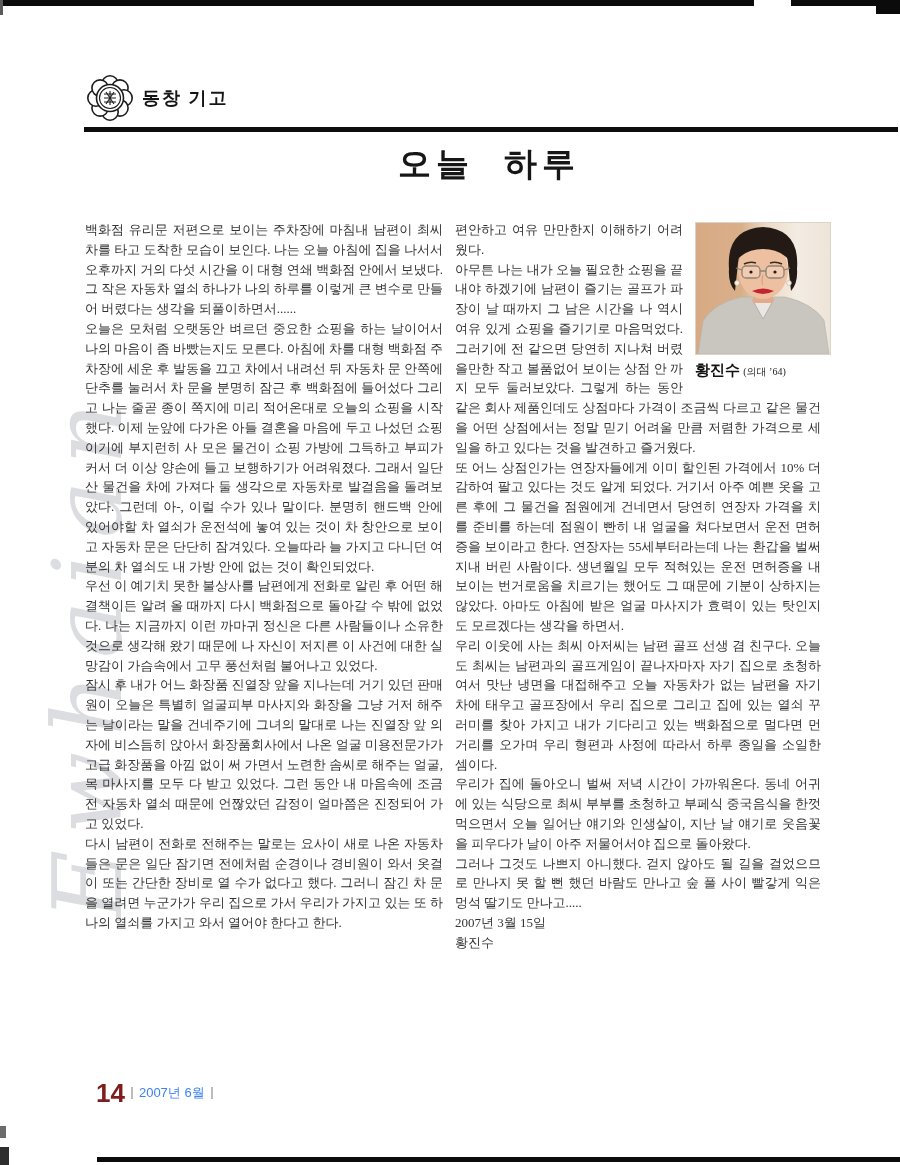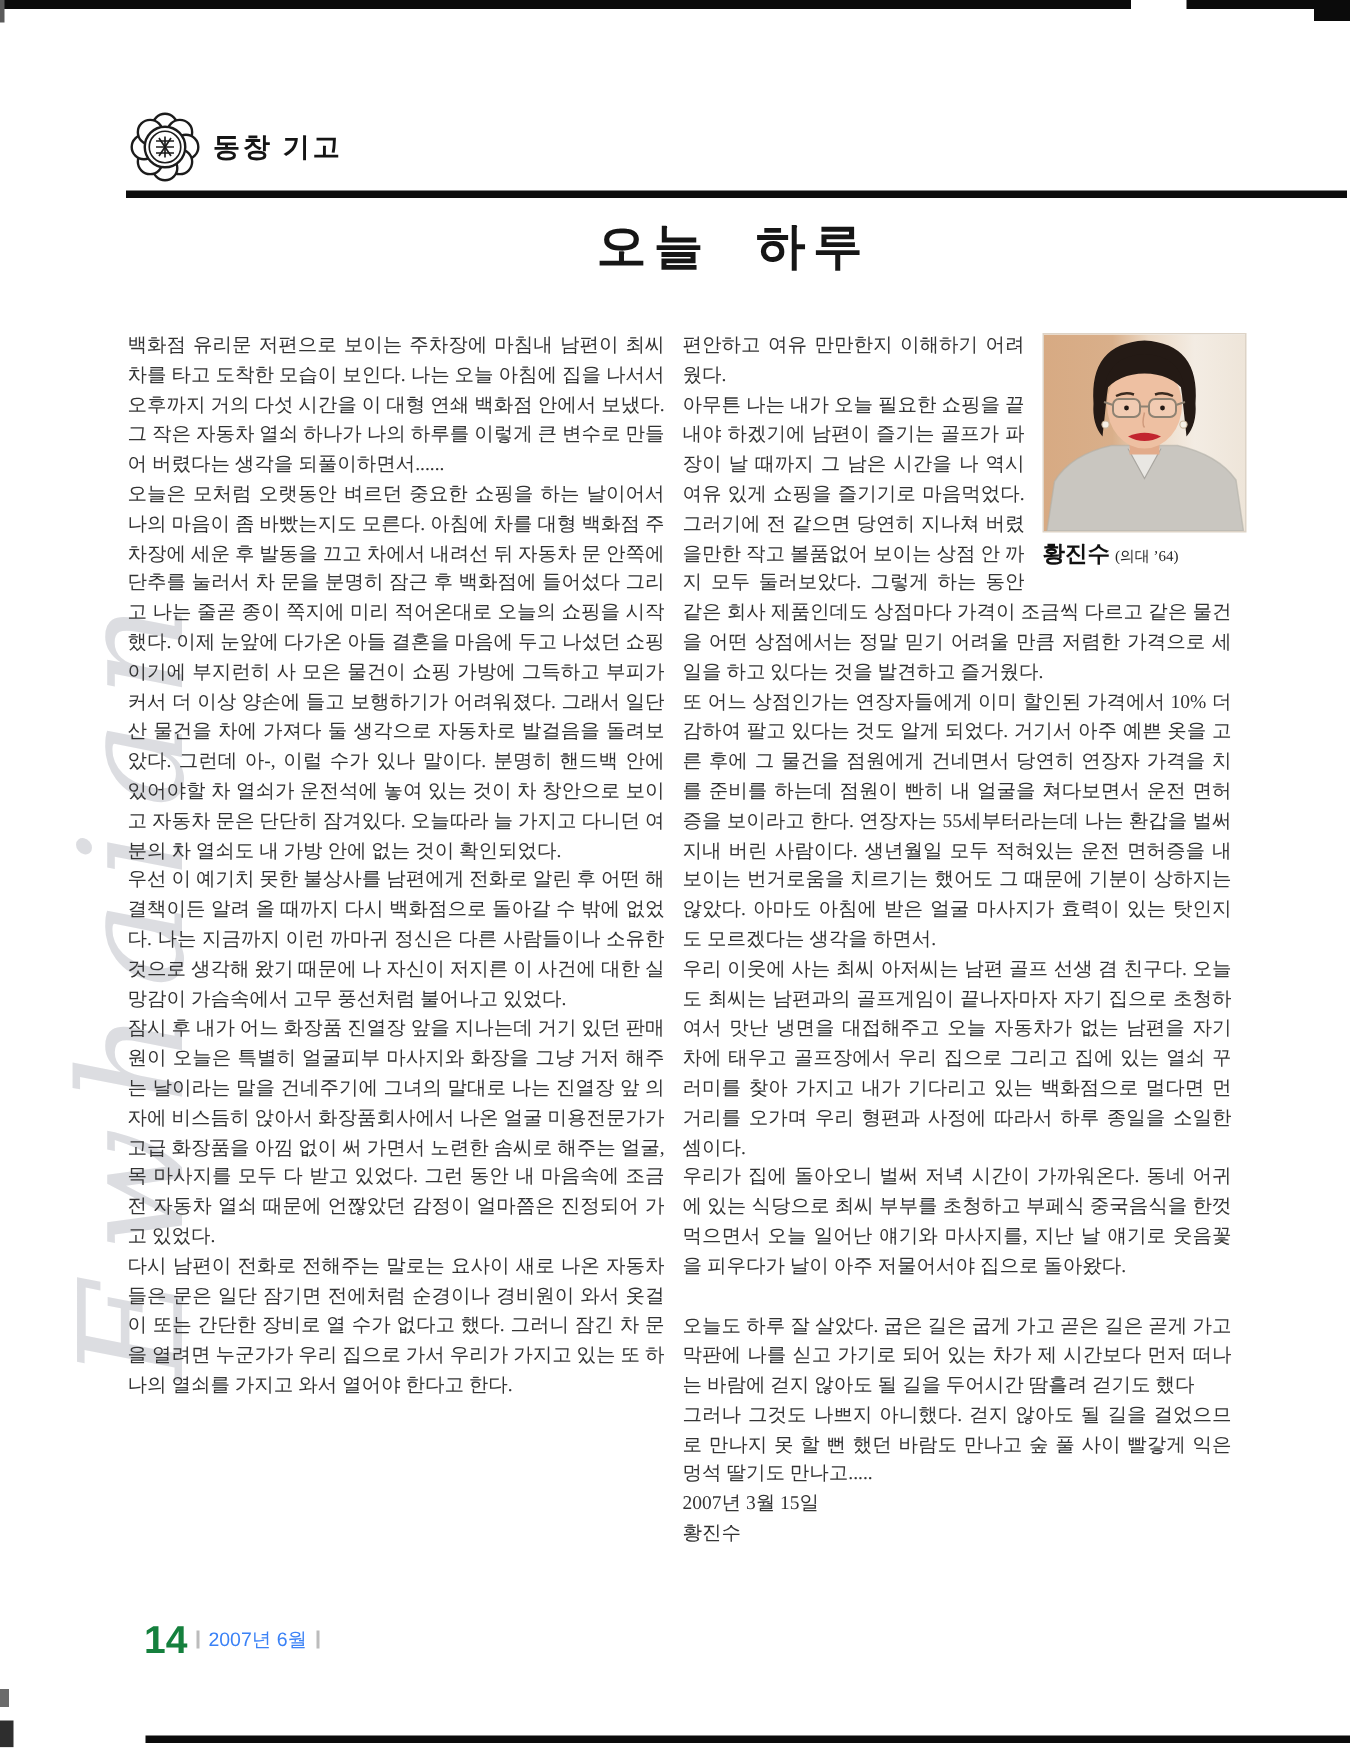--- a/index.html
+++ b/index.html
@@ -50,21 +50,21 @@
   .caption-name {
     font-family:"Liberation Sans","DejaVu Sans",sans-serif;
     font-weight:bold; font-size:15px; color:#111;
   }
   .caption-note { font-size:10px; color:#222; }
 
   .closing-date { margin-top:20px; }
 
   .footer { position:absolute; left:96px; top:1080px; display:flex; align-items:center;
             font-family:"Liberation Sans","DejaVu Sans",sans-serif; }
-  .page-num { font-size:26px; font-weight:bold; color:#15803d; line-height:1; }
+  .page-num { font-size:26px; font-weight:bold; color:#7f1d1d; line-height:1; }
   .vbar { display:inline-block; width:2px; height:12px; background:#bcbcbc; margin:0 6px; }
   .issue { font-size:13px; color:#3b82f6; }
 </style>
 </head>
 <body>
 
 <div class="page">
 
   <div class="top-bar-a"></div>
   <div class="top-bar-b"></div>
@@ -157,22 +157,21 @@
       </span>
       <div class="caption">
         <span class="caption-name">황진수</span>
         <span class="caption-note">(의대 ’64)</span>
       </div>
     </div>
     <p>편안하고 여유 만만한지 이해하기 어려웠다.</p>
     <p>아무튼 나는 내가 오늘 필요한 쇼핑을 끝내야 하겠기에 남편이 즐기는 골프가 파장이 날 때까지 그 남은 시간을 나 역시 여유 있게 쇼핑을 즐기기로 마음먹었다. 그러기에 전 같으면 당연히 지나쳐 버렸을만한 작고 볼품없어 보이는 상점 안 까지 모두 둘러보았다. 그렇게 하는 동안 같은 회사 제품인데도 상점마다 가격이 조금씩 다르고 같은 물건을 어떤 상점에서는 정말 믿기 어려울 만큼 저렴한 가격으로 세일을 하고 있다는 것을 발견하고 즐거웠다.</p>
     <p>또 어느 상점인가는 연장자들에게 이미 할인된 가격에서 10% 더 감하여 팔고 있다는 것도 알게 되었다. 거기서 아주 예쁜 옷을 고른 후에 그 물건을 점원에게 건네면서 당연히 연장자 가격을 치를 준비를 하는데 점원이 빤히 내 얼굴을 쳐다보면서 운전 면허증을 보이라고 한다. 연장자는 55세부터라는데 나는 환갑을 벌써 지내 버린 사람이다. 생년월일 모두 적혀있는 운전 면허증을 내 보이는 번거로움을 치르기는 했어도 그 때문에 기분이 상하지는 않았다. 아마도 아침에 받은 얼굴 마사지가 효력이 있는 탓인지도 모르겠다는 생각을 하면서.</p>
     <p>우리 이웃에 사는 최씨 아저씨는 남편 골프 선생 겸 친구다. 오늘도 최씨는 남편과의 골프게임이 끝나자마자 자기 집으로 초청하여서 맛난 냉면을 대접해주고 오늘 자동차가 없는 남편을 자기 차에 태우고 골프장에서 우리 집으로 그리고 집에 있는 열쇠 꾸러미를 찾아 가지고 내가 기다리고 있는 백화점으로 멀다면 먼 거리를 오가며 우리 형편과 사정에 따라서 하루 종일을 소일한 셈이다.</p>
-    <p>우리가 집에 돌아오니 벌써 저녁 시간이 가까워온다. 동네 어귀에 있는 식당으로 최씨 부부를 초청하고 부페식 중국음식을 한껏 먹으면서 오늘 일어난 얘기와 마사지를, 지난 날 얘기로 웃음꽃을 피우다가 날이 아주 저물어서야 집으로 돌아왔다.</p>
-    <p class="gap">오늘도 하루 잘 살았다. 굽은 길은 굽게 가고 곧은 길은 곧게 가고 막판에 나를 싣고 가기로 되어 있는 차가 제 시간보다 먼저 떠나는 바람에 걷지 않아도 될 길을 두어시간 땀흘려 걷기도 했다</p>
+    <p>우리가 집에 돌아오니 벌써 저녁 시간이 가까워온다. 동네 어귀에 있는 식당으로 최씨 부부를 초청하고 부페식 중국음식을 한껏 먹으면서 오늘 일어난 얘기와 인생살이, 지난 날 얘기로 웃음꽃을 피우다가 날이 아주 저물어서야 집으로 돌아왔다.</p>
     <p>그러나 그것도 나쁘지 아니했다. 걷지 않아도 될 길을 걸었으므로 만나지 못 할 뻔 했던 바람도 만나고 숲 풀 사이 빨갛게 익은 멍석 딸기도 만나고.....</p>
     <p class="closing-date">2007년 3월 15일</p>
     <p>황진수</p>
   </div>
 
   <div class="footer">
     <span class="page-num">14</span>
     <span class="vbar"></span>
     <span class="issue">2007년 6월</span>
     <span class="vbar"></span>

